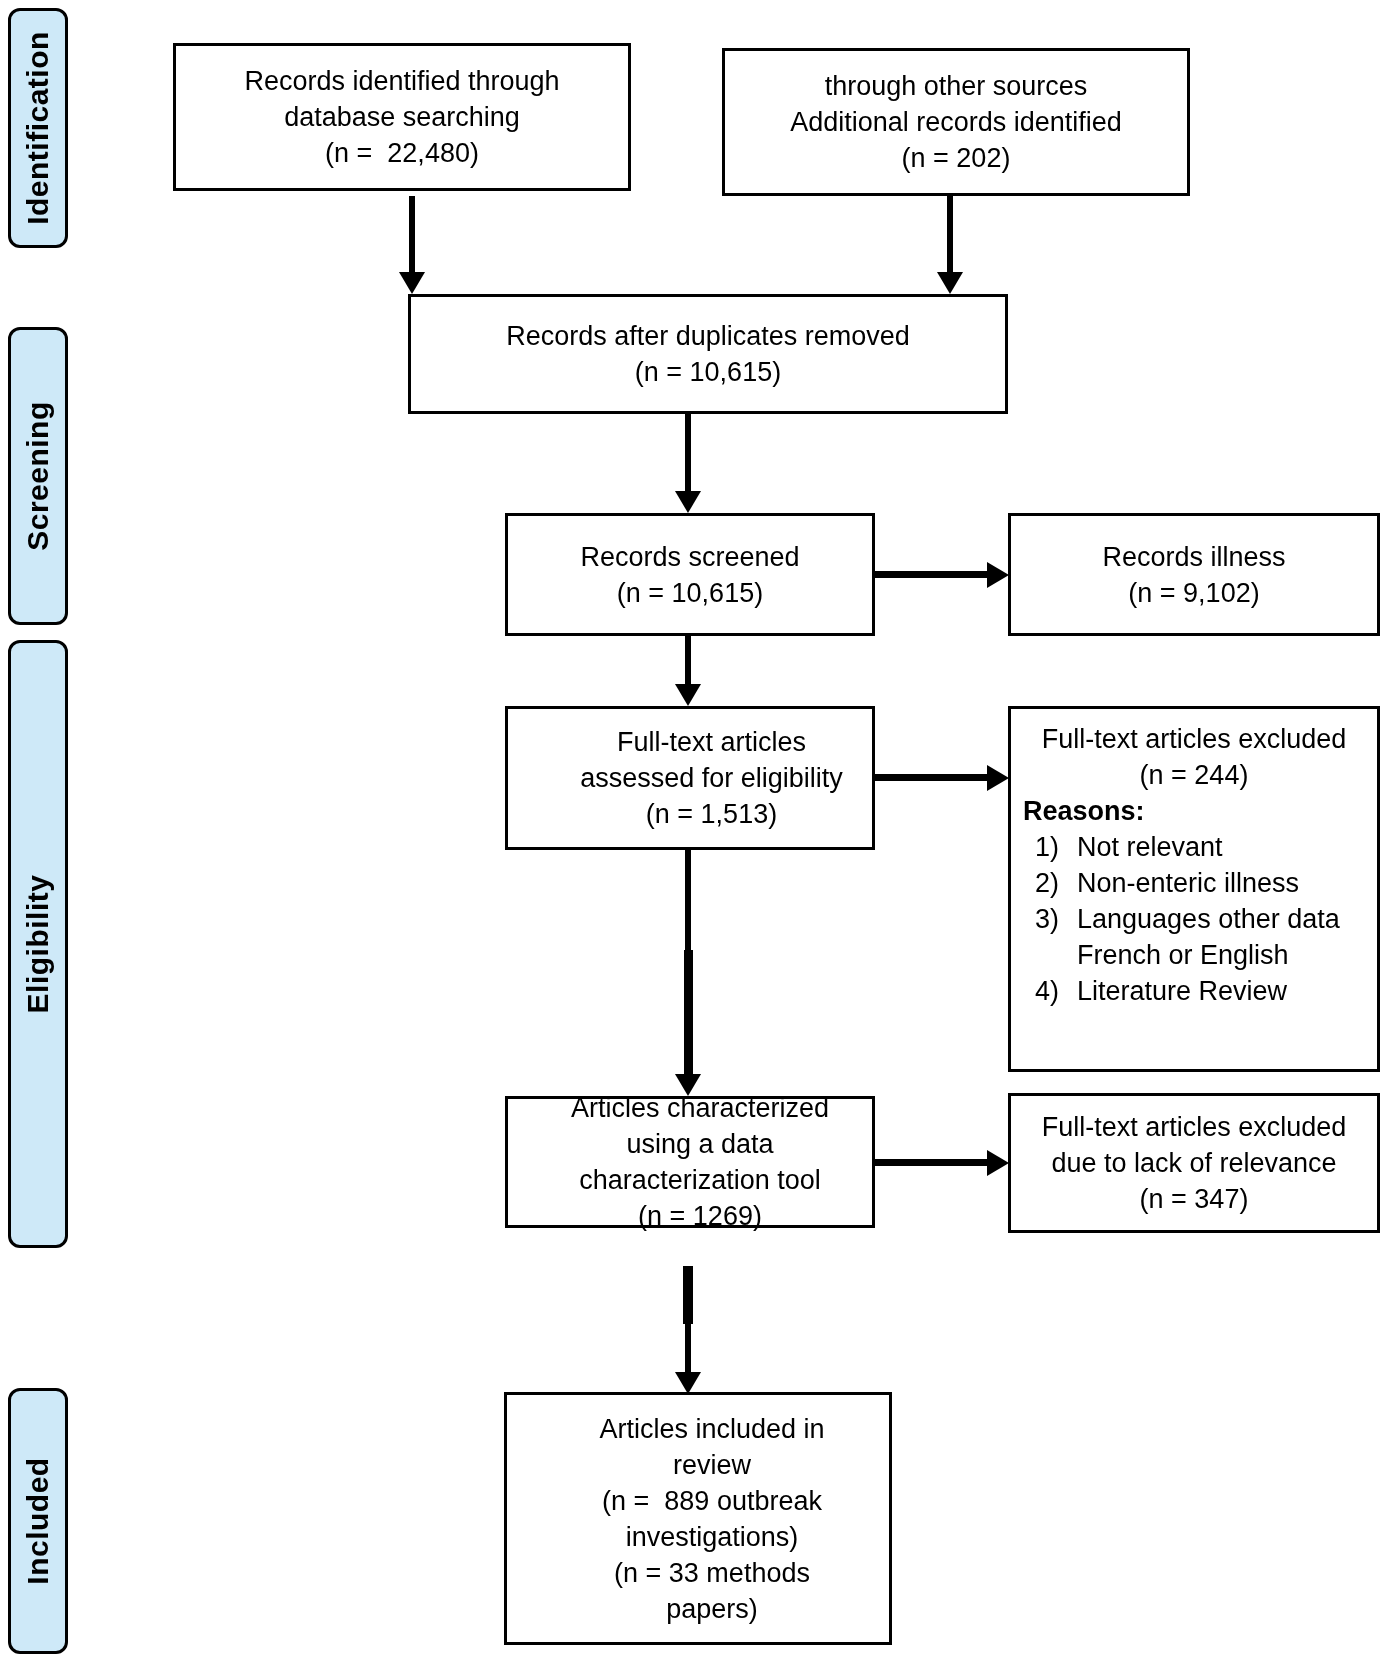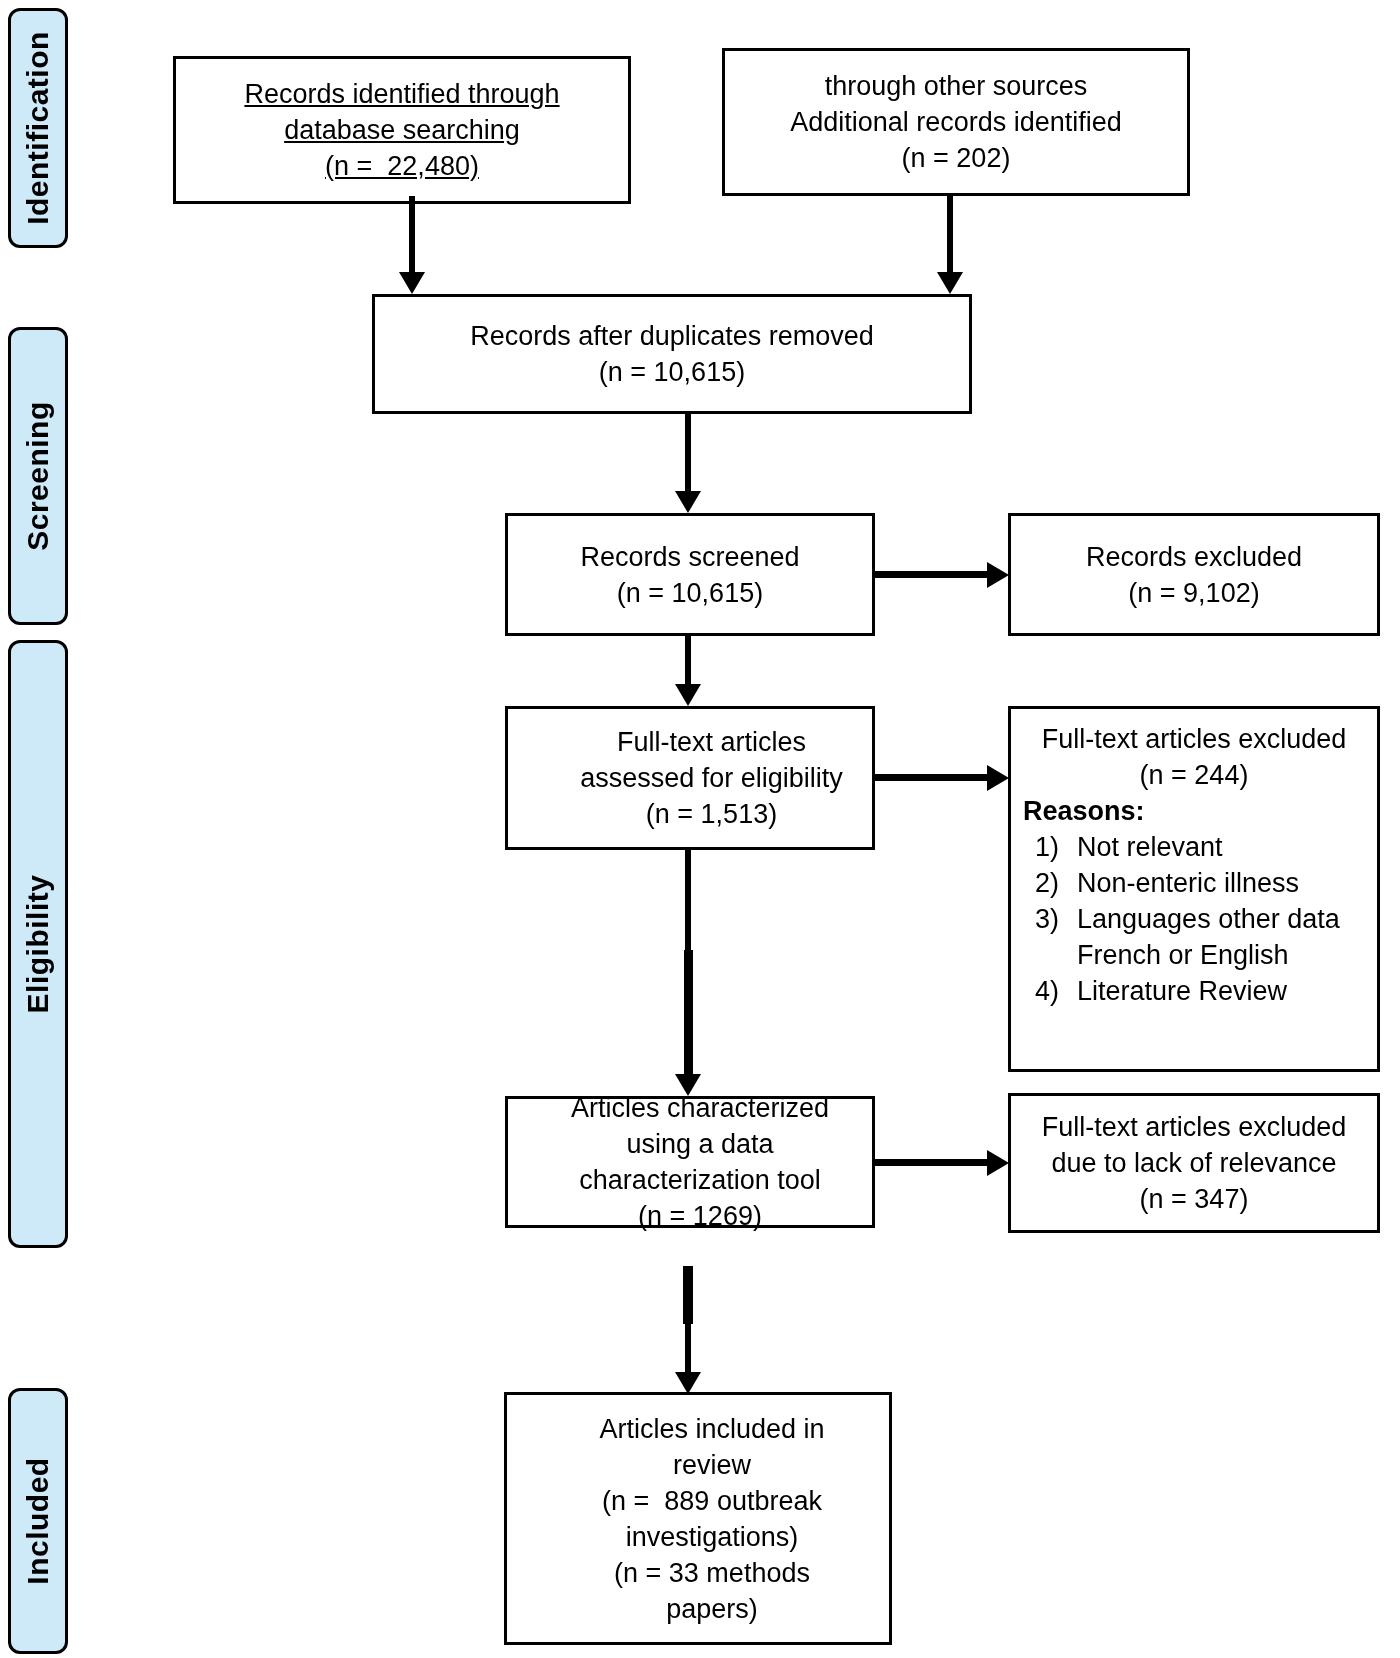--- a/index.html
+++ b/index.html
@@ -54,42 +54,42 @@
   <div class="stage" style="top:327px;height:298px;">
     <span class="vlabel">Screening</span>
   </div>
   <div class="stage" style="top:640px;height:608px;">
     <span class="vlabel">Eligibility</span>
   </div>
   <div class="stage" style="top:1388px;height:266px;">
     <span class="vlabel">Included</span>
   </div>
 
-  <div class="box" style="left:173px;top:56px;width:458px;height:148px;text-decoration:underline;">
+  <div class="box" style="left:173px;top:43px;width:458px;height:148px;">
     <div class="line">Records identified through</div>
     <div class="line">database searching</div>
     <div class="line">(n =  22,480)</div>
   </div>
   <div class="box" style="left:722px;top:48px;width:468px;height:148px;">
     <div class="line">through other sources</div>
     <div class="line">Additional records identified</div>
     <div class="line">(n = 202)</div>
   </div>
 
-  <div class="box" style="left:372px;top:294px;width:600px;height:120px;">
+  <div class="box" style="left:408px;top:294px;width:600px;height:120px;">
     <div class="line">Records after duplicates removed</div>
     <div class="line">(n = 10,615)</div>
   </div>
 
   <div class="box" style="left:505px;top:513px;width:370px;height:123px;">
     <div class="line">Records screened</div>
     <div class="line">(n = 10,615)</div>
   </div>
   <div class="box" style="left:1008px;top:513px;width:372px;height:123px;">
-    <div class="line">Records excluded</div>
+    <div class="line">Records illness</div>
     <div class="line">(n = 9,102)</div>
   </div>
 
   <div class="box" style="left:505px;top:706px;width:370px;height:144px;padding-left:43px;">
     <div class="line">Full-text articles</div>
     <div class="line">assessed for eligibility</div>
     <div class="line">(n = 1,513)</div>
   </div>
   <div class="box box-reasons" style="left:1008px;top:706px;width:372px;height:366px;">
     <div class="line center">Full-text articles excluded</div>

